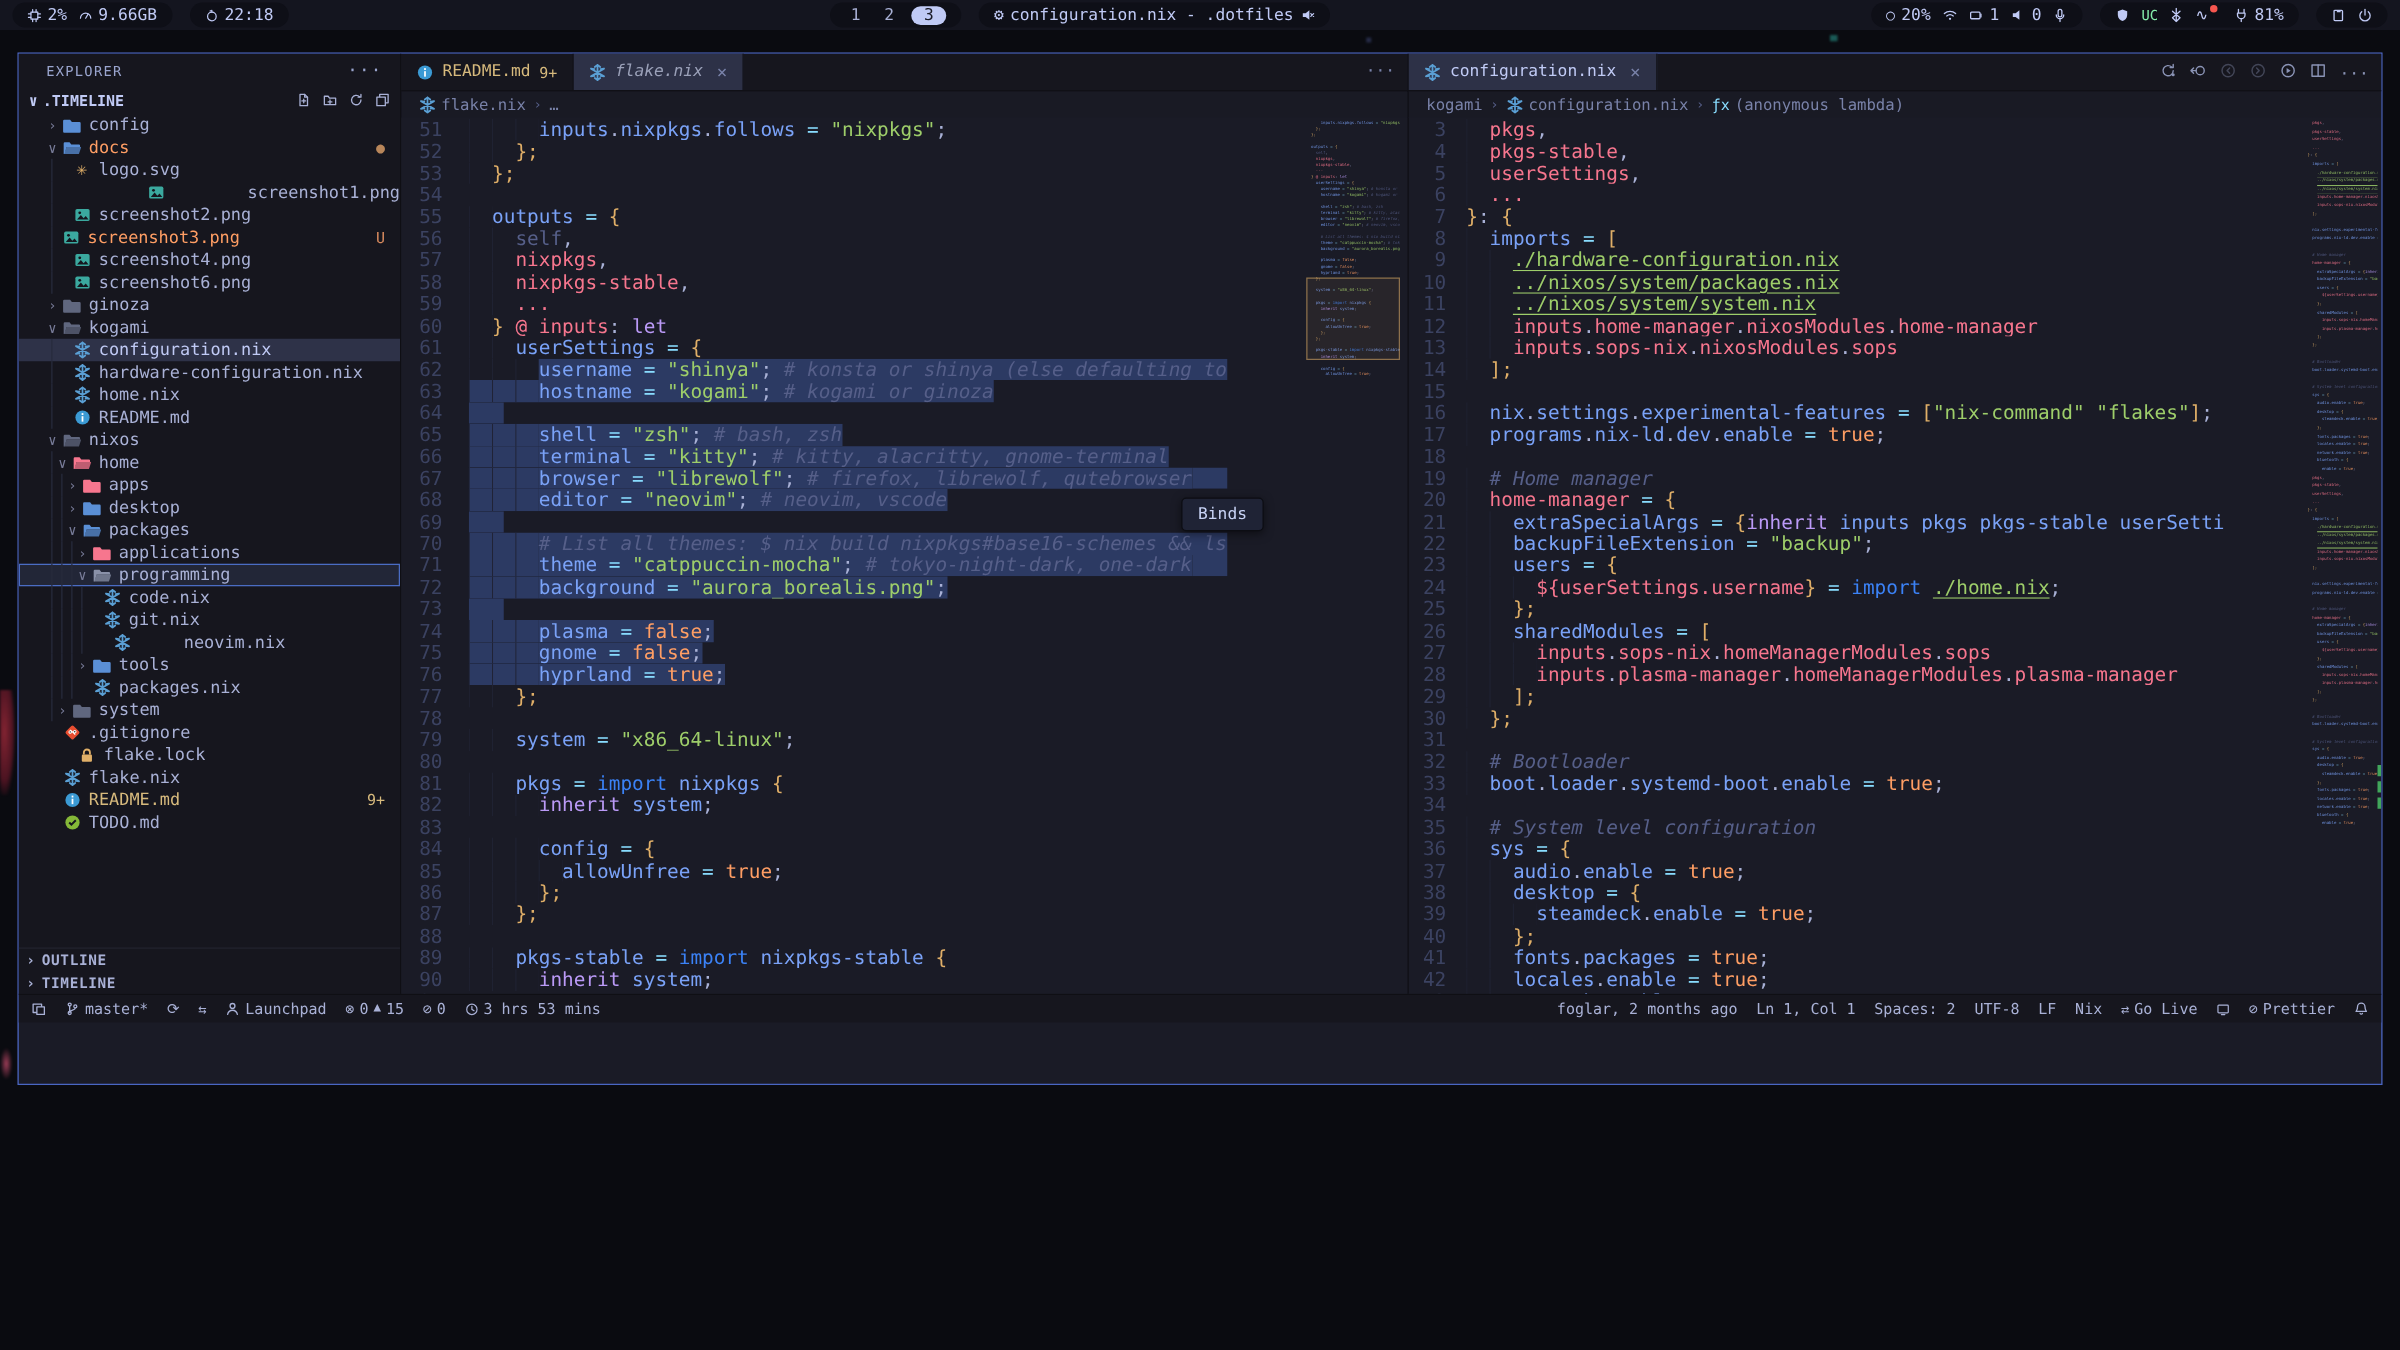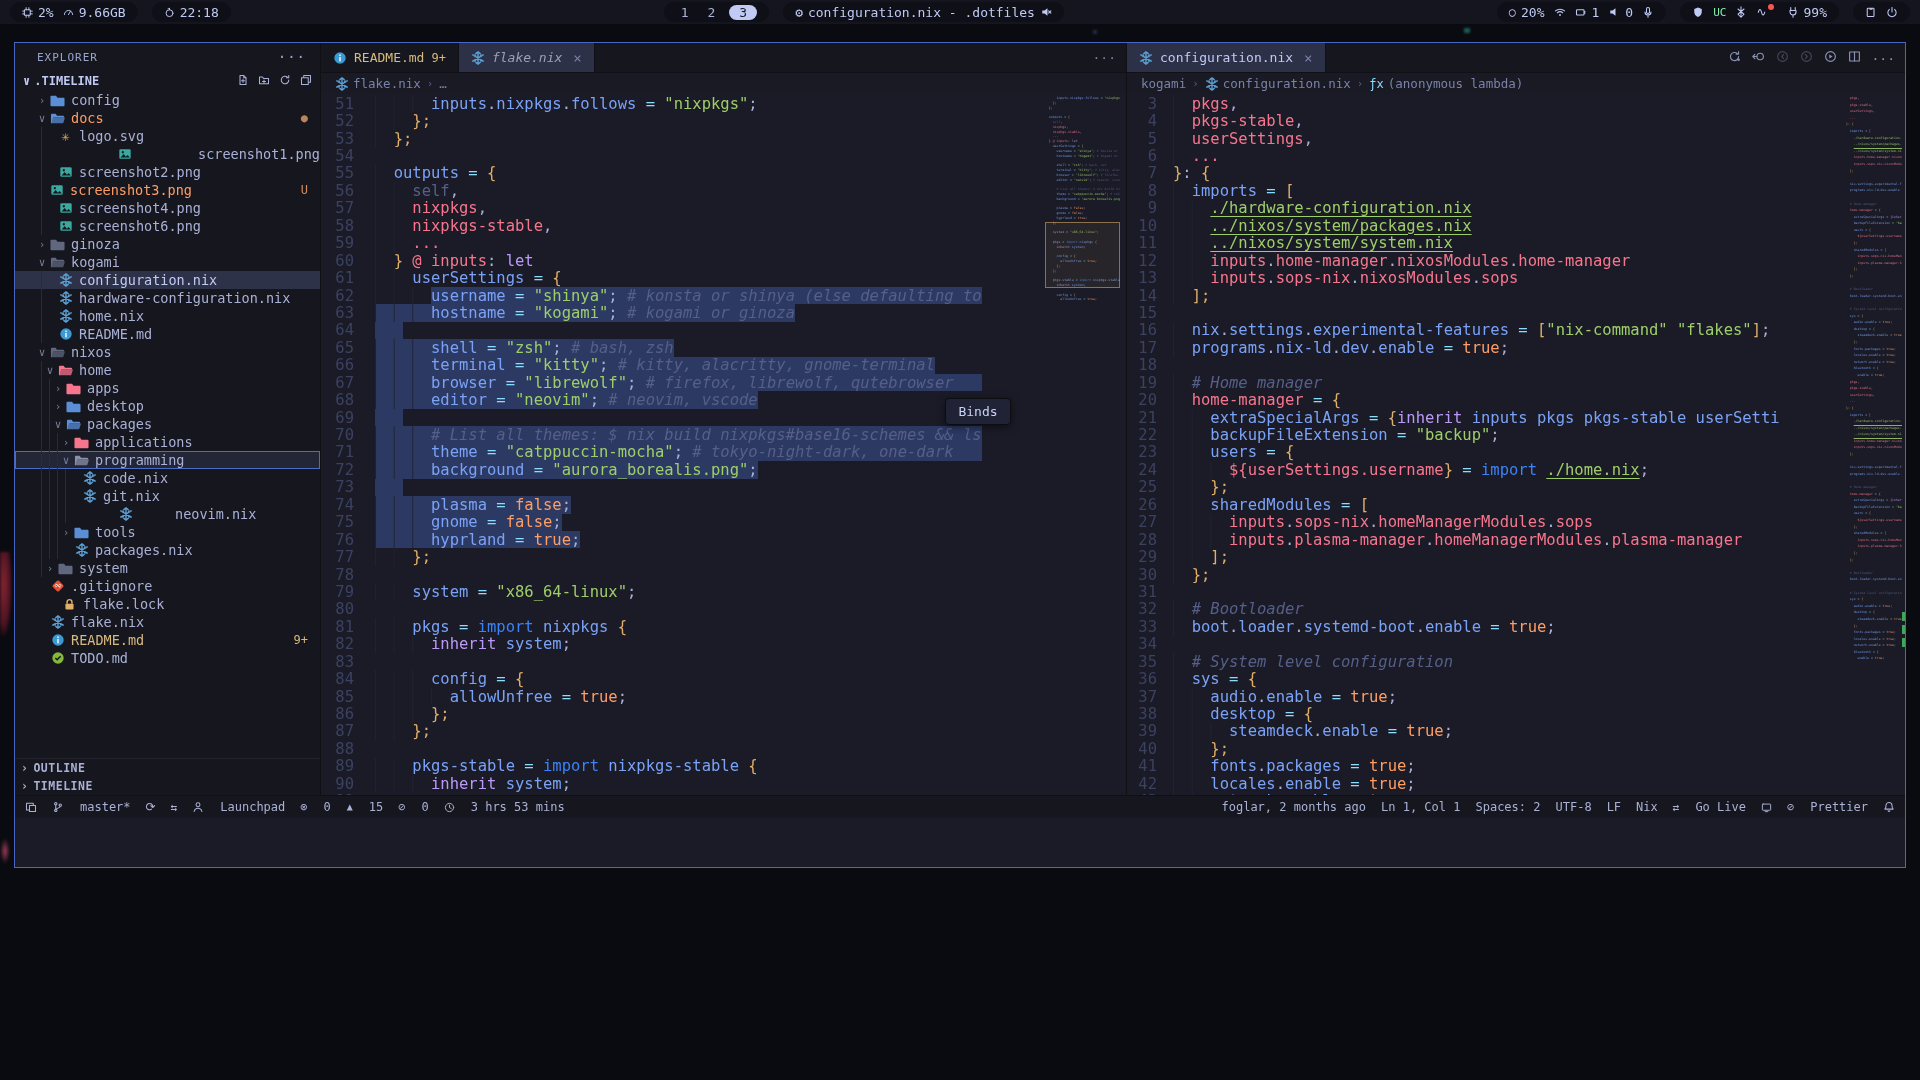--- a/index.html
+++ b/index.html
@@ -97,21 +97,21 @@
   .mm-selbox { position:absolute; right:6px; top:128px; width:75px; height:66px; border:1px solid rgba(224,175,104,.55); background:rgba(224,175,104,.07); }
   .gitmarks { position:absolute; right:0; top:518px; width:3px; }
   .gitmarks div { width:3px; height:9px; margin-bottom:4px; background:#41a65b; }
 
   
   #binds-tip { position:absolute; left:945px; top:398px; width:66px; height:27px; background:#1f2335; border:1px solid #0c0d13; border-radius:4px; box-shadow:0 2px 8px rgba(0,0,0,.5); display:flex; align-items:center; justify-content:center; font-size:13px; color:#c8d3f5; z-index:5; }
 
   
   #statusbar { background:#16161e; border-top:1px solid #0f0f14; display:flex; align-items:center; justify-content:space-between; font-size:12px; color:#a9b1d6; padding:0 10px; }
   .sb-sec { display:flex; align-items:center; gap:15px; white-space:nowrap; }
-  .sb-item { display:flex; align-items:center; gap:16px; cursor:pointer; }
+  .sb-item { display:flex; align-items:center; gap:4px; cursor:pointer; }
 </style>
 </head>
 <body>
 
 <div id="topbar">
   <div class="tb-sec" id="tb-left">
       <div class="pill">
         <span class="pitem">
           <span class="icn">
             <svg width="11" height="11" viewBox="0 0 16 16" fill="none" stroke="currentColor" stroke-width="1.4" stroke-linecap="round" stroke-linejoin="round">
@@ -230,21 +230,21 @@
             <span style="font-size:12px">∿</span>
           </span>
           <span class="reddot"></span>
         </span>
         <span class="pitem">
           <span class="icn">
             <svg width="12" height="12" viewBox="0 0 16 16" fill="none" stroke="currentColor" stroke-width="1.4" stroke-linecap="round" stroke-linejoin="round">
               <path d="M5 2v4M11 2v4M4 6h8v2a4 4 0 0 1-8 0V6zM8 12v3"></path>
             </svg>
           </span>
-          <span>99%</span>
+          <span>81%</span>
         </span>
       </div>
       <div class="pill">
         <span class="pitem">
           <span class="icn">
             <svg width="12" height="12" viewBox="0 0 16 16" fill="none" stroke="currentColor" stroke-width="1.4" stroke-linecap="round" stroke-linejoin="round">
               <rect x="3" y="3" width="9" height="11" rx="1"></rect>
               <path d="M6 3h4v2H6z" fill="currentColor" stroke="none"></path>
             </svg>
           </span>
@@ -598,21 +598,21 @@
           <span class="chev"></span>
           <span class="ficon">
             <span class="icn">
               <svg width="14" height="14" viewBox="0 0 16 16" stroke="#5a9fd4" stroke-width="1.6" stroke-linecap="round">
                 <path d="M8 1v14M2 4.5l12 7M14 4.5l-12 7M8 1L5.5 3M8 1l2.5 2M8 15l-2.5-2M8 15l2.5-2M2 4.5l3.2.3M14 4.5l-3.2.3M2 11.5l3.2-.3M14 11.5l-3.2-.3"></path>
               </svg>
             </span>
           </span>
           <span>git.nix</span>
         </div>
-        <div class="trow" style="padding-left:52px;gap:36px;">
+        <div class="trow" style="padding-left:24px;gap:36px;">
           <span class="guide" style="left:26px"></span>
           <span class="guide" style="left:34px"></span>
           <span class="guide" style="left:42px"></span>
           <span class="guide" style="left:50px"></span>
           <span class="chev"></span>
           <span class="ficon">
             <span class="icn">
               <svg width="14" height="14" viewBox="0 0 16 16" stroke="#5a9fd4" stroke-width="1.6" stroke-linecap="round">
                 <path d="M8 1v14M2 4.5l12 7M14 4.5l-12 7M8 1L5.5 3M8 1l2.5 2M8 15l-2.5-2M8 15l2.5-2M2 4.5l3.2.3M14 4.5l-3.2.3M2 11.5l3.2-.3M14 11.5l-3.2-.3"></path>
               </svg>

